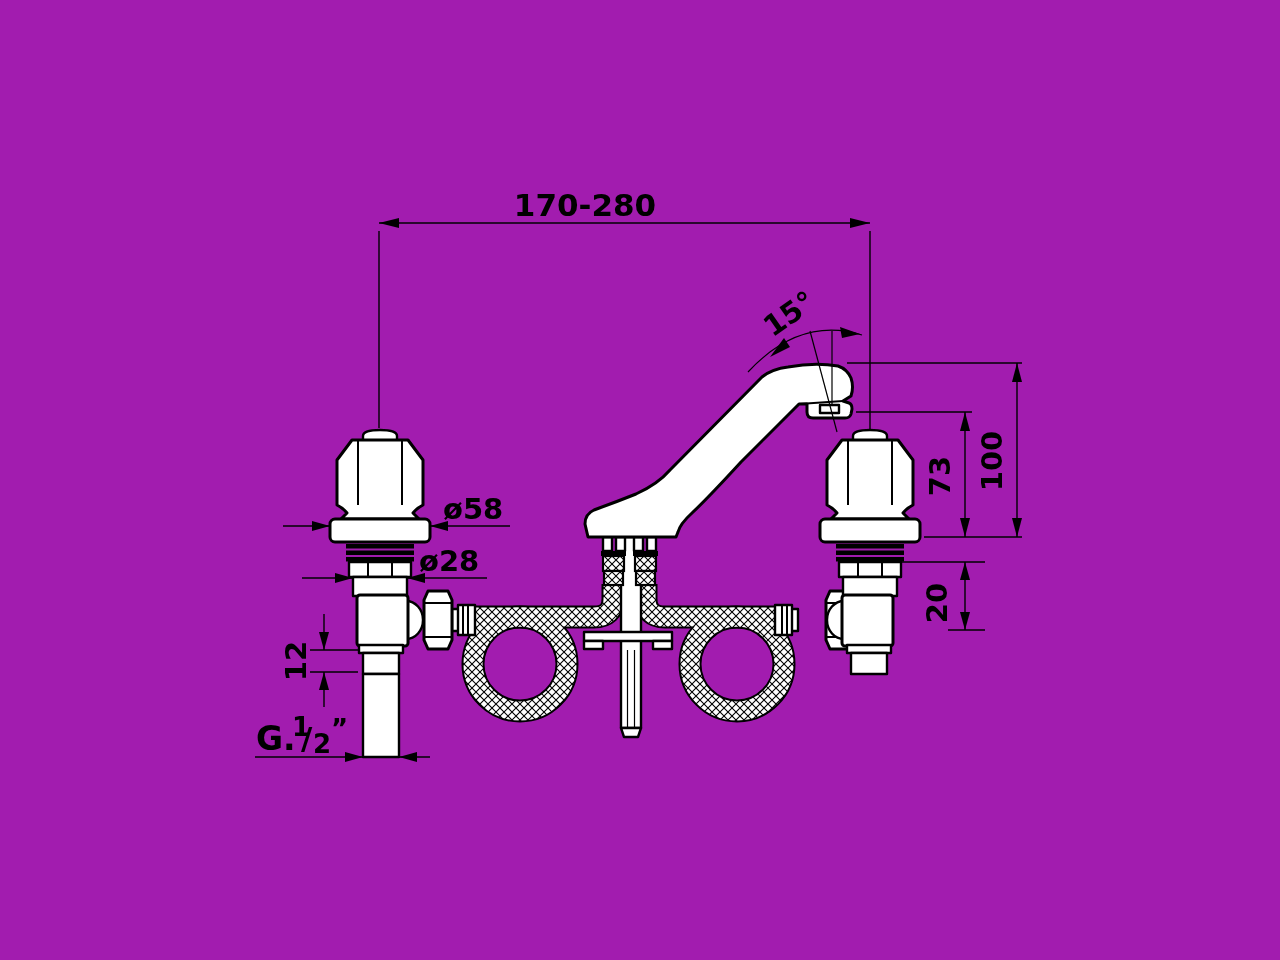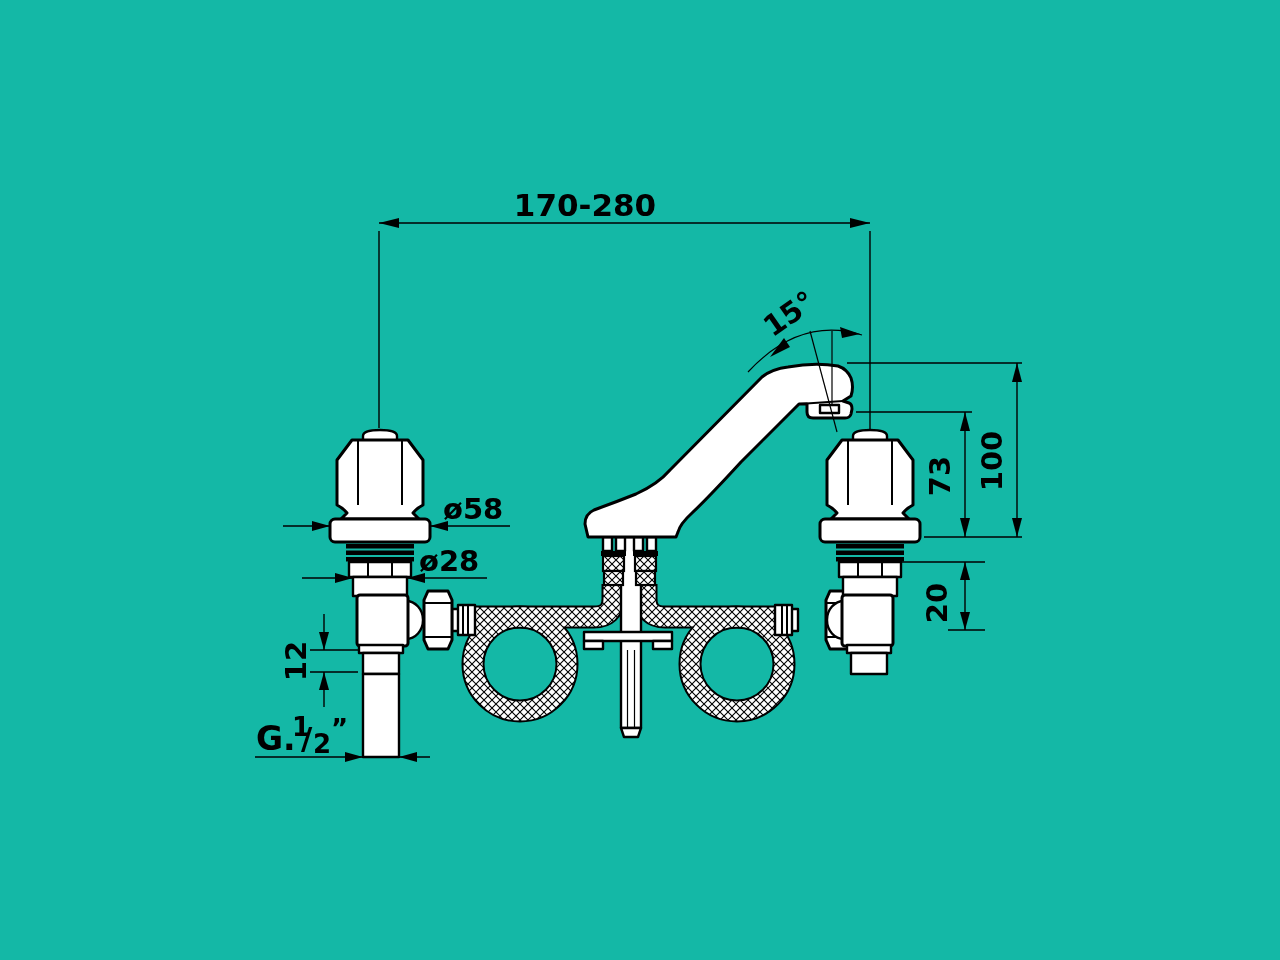--- a/index.html
+++ b/index.html
@@ -1,16 +1,16 @@
 <!DOCTYPE html>
 <html><head>
 <meta charset="utf-8">
 <style>
   html,body{margin:0;padding:0;background:#ffffff;}
-  .stage{position:relative;width:1280px;height:960px;background:#14b8a6;overflow:hidden;}
+  .stage{position:relative;width:1280px;height:960px;background:#a21caf;overflow:hidden;}
   svg{display:block;}
   .dim-text{font:bold 29px "DejaVu Sans","Liberation Sans",sans-serif;fill:#000;}
   .dim-text-lg{font:bold 31px "DejaVu Sans","Liberation Sans",sans-serif;fill:#000;}
   .thread-g{font:bold 33px "DejaVu Sans","Liberation Sans",sans-serif;fill:#000;}
   .thread-frac{font:bold 26px "DejaVu Sans","Liberation Sans",sans-serif;fill:#000;}
   .thread-slash{font:bold 31px "DejaVu Sans","Liberation Sans",sans-serif;fill:#000;}
   .outline{fill:#ffffff;stroke:#000;stroke-width:3;stroke-linejoin:round;}
   .outline2{fill:#ffffff;stroke:#000;stroke-width:2.4;stroke-linejoin:round;}
   .detail{fill:none;stroke:#000;stroke-width:2;}
   .blackband{fill:#000;stroke:none;}

